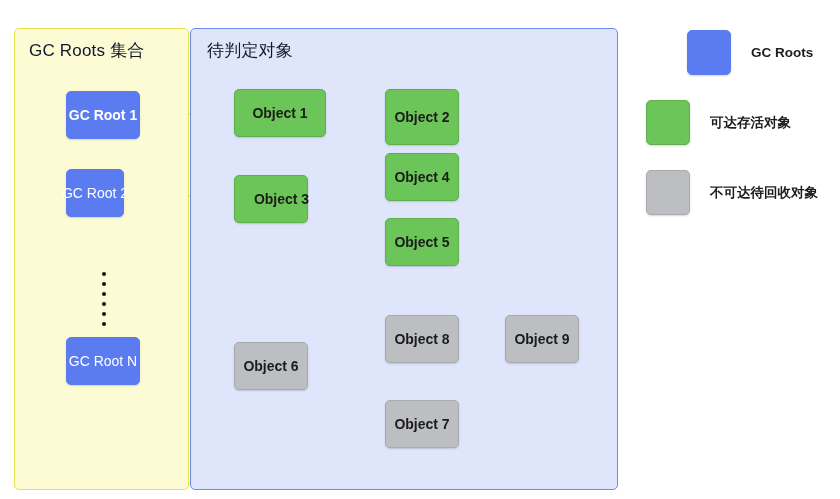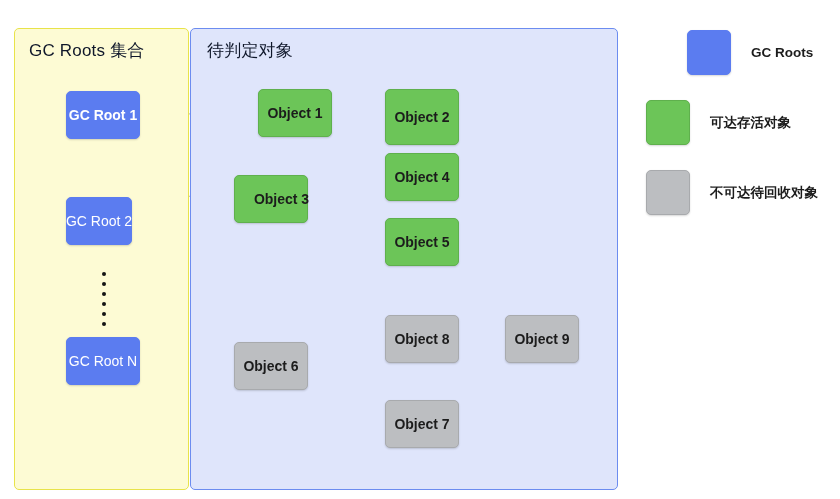--- a/index.html
+++ b/index.html
@@ -149,37 +149,37 @@
 
   <div class="panel" id="panel-roots"></div>
   <div class="panel" id="panel-candidates"></div>
 
   <div class="panel-title" id="title-roots">GC Roots 集合</div>
   <div class="panel-title" id="title-candidates">待判定对象</div>
 
   <div class="node root bold" style="left:66px;top:91px;width:74px;height:48px;">
     <span>GC Root 1</span>
   </div>
-  <div class="node root light" style="left:66px;top:169px;width:66px;height:48px;margin-top:28px;">
+  <div class="node root light" style="left:66px;top:169px;width:58px;height:48px;">
     <span>GC Root 2</span>
   </div>
   <div class="node root light" style="left:66px;top:337px;width:74px;height:48px;">
     <span>GC Root N</span>
   </div>
 
   <div class="dots">
     <i></i>
     <i></i>
     <i></i>
     <i></i>
     <i></i>
     <i></i>
   </div>
 
-  <div class="node alive" style="left:234px;top:89px;width:74px;height:48px;margin-left:24px;">
+  <div class="node alive" style="left:234px;top:89px;width:92px;height:48px;">
     <span>Object 1</span>
   </div>
   <div class="node alive" style="left:385px;top:89px;width:74px;height:56px;">
     <span>Object 2</span>
   </div>
   <div class="node alive" style="left:234px;top:175px;width:74px;height:48px;padding-left:21px;">
     <span>Object 3</span>
   </div>
   <div class="node alive" style="left:385px;top:153px;width:74px;height:48px;">
     <span>Object 4</span>

